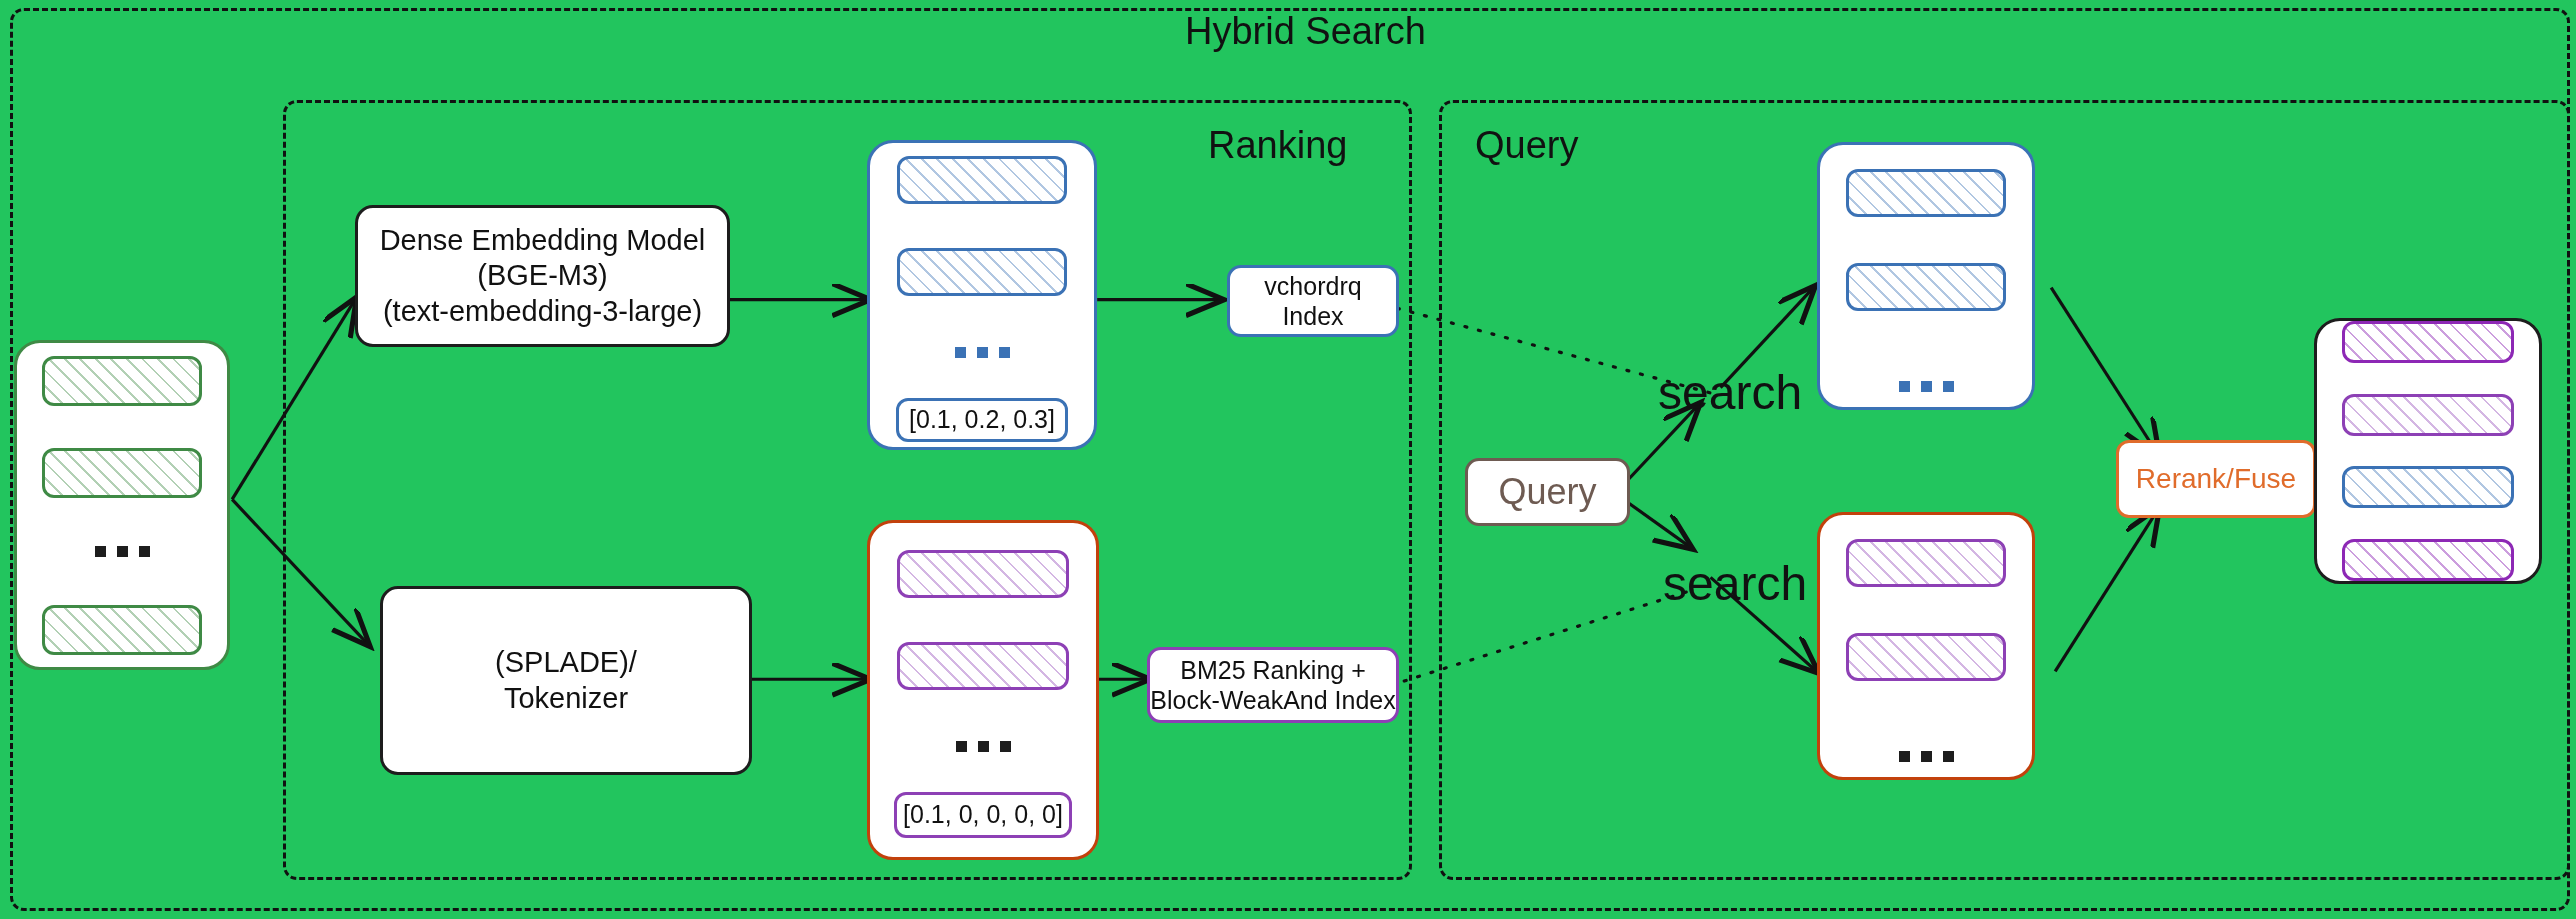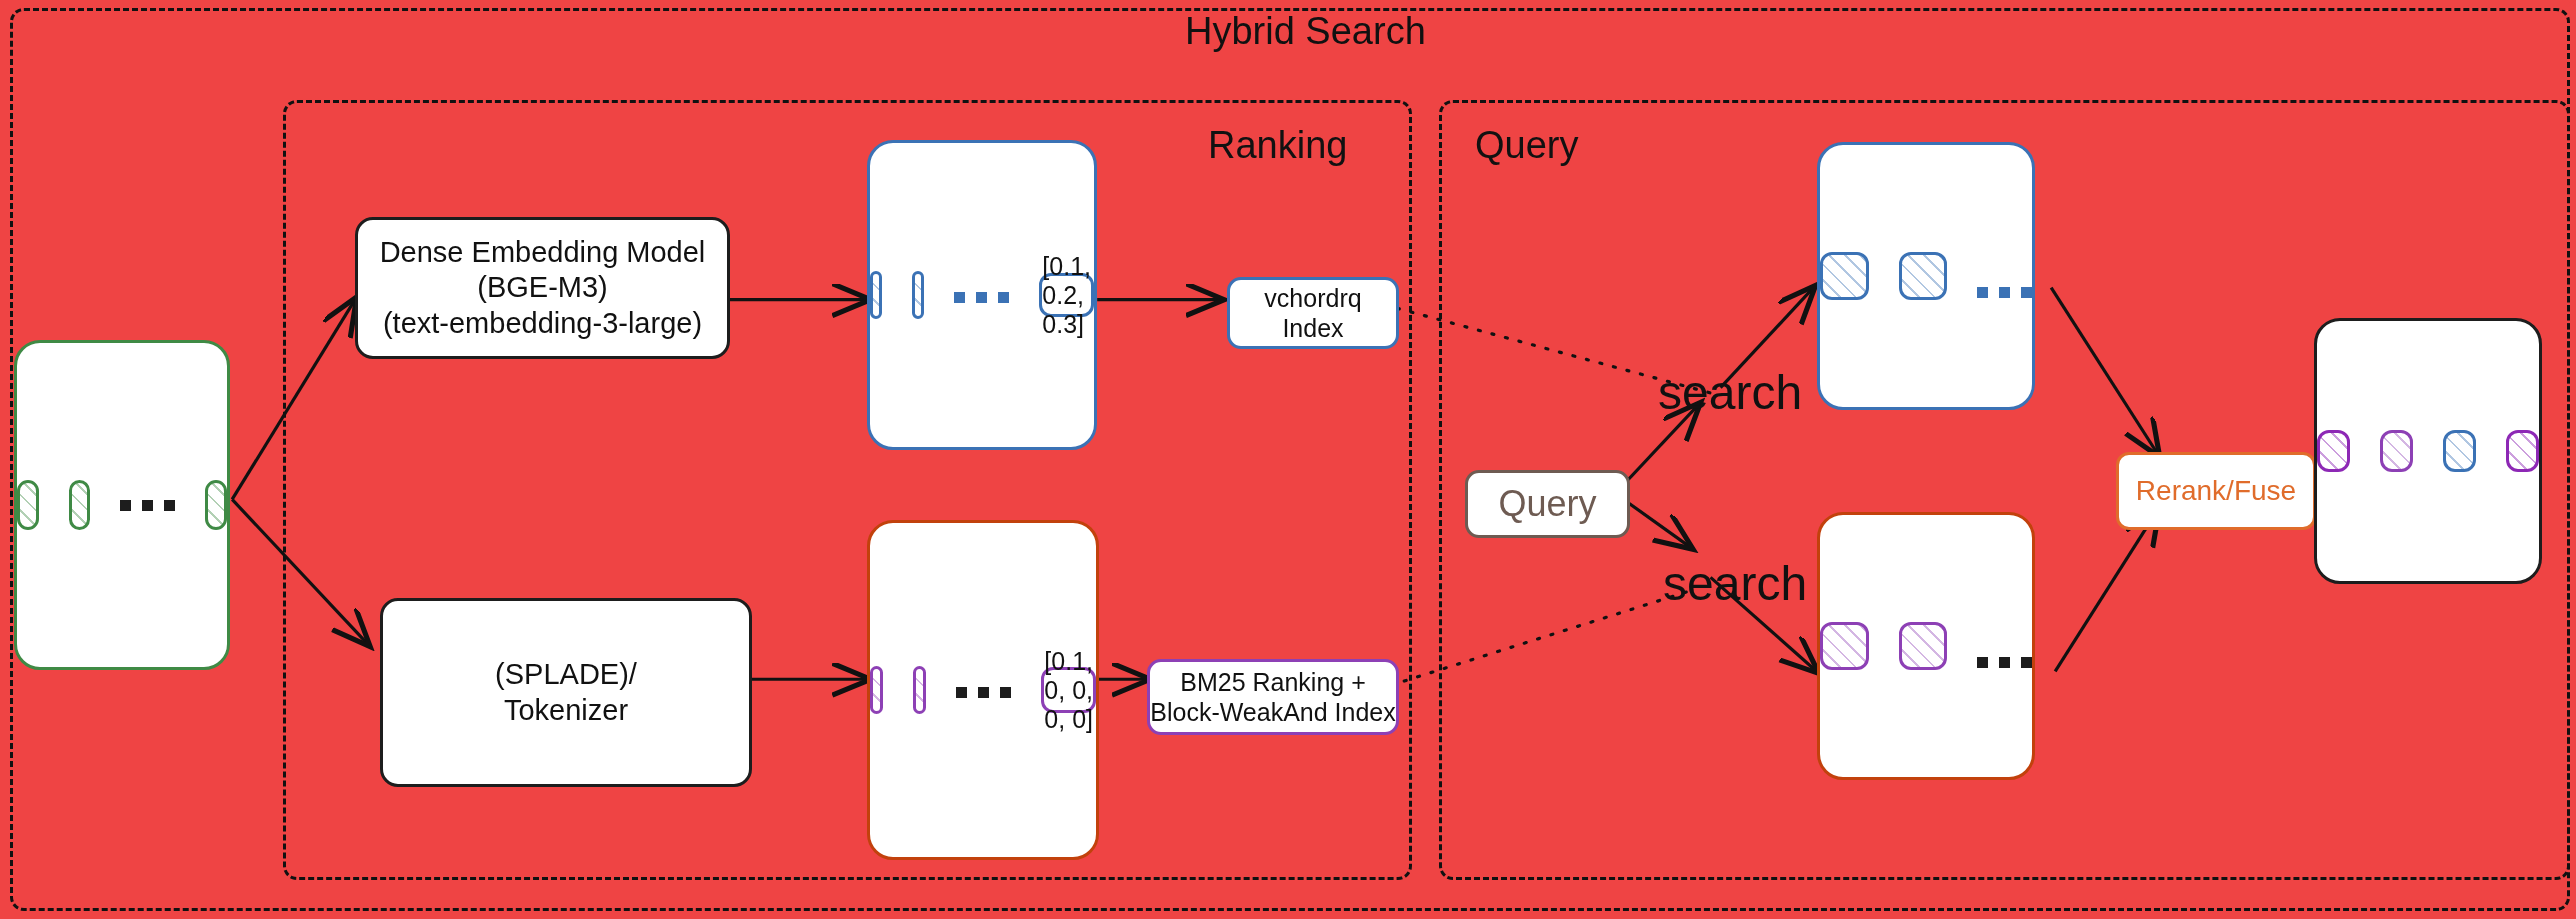--- a/index.html
+++ b/index.html
@@ -1,40 +1,40 @@
 <!DOCTYPE html>
 <html><head>
 <meta charset="utf-8">
 <style>
   html,body{margin:0;padding:0;background:#ffffff;}
   body{width:2576px;height:919px;font-family:"Liberation Sans",sans-serif;color:#111;}
-  #stage{position:relative;width:2576px;height:919px;overflow:hidden;background:#ef4444;}
+  #stage{position:relative;width:2576px;height:919px;overflow:hidden;background:#22c55e;}
 
   
   .panel{position:absolute;border:3px dashed #111;border-radius:14px;background:transparent;}
   .panel-title{position:absolute;font-size:38px;color:#111;white-space:nowrap;}
 
   
   .node{position:absolute;box-sizing:border-box;display:flex;align-items:center;
         justify-content:center;text-align:right;background:#fff;border-radius:18px;
-        border:3px solid #111;line-height:1.22;margin-top:12px;}
+        border:3px solid #111;line-height:1.22;}
   .node.black{border-color:#1d1d1d;color:#111;}
   .node.blue{border-color:#3b72b5;color:#111;}
   .node.purple{border-color:#8d40b5;color:#111;}
   .node.brown{border-color:#6e5b52;color:#6e5b52;}
   .node.orange{border-color:#e06c2b;color:#e06c2b;}
 
   
   .stack{position:absolute;box-sizing:border-box;border-radius:26px;background:#fff;}
   .stack.green{border:3px solid #3f8a45;}
   .stack.blue{border:3px solid #3b72b5;}
   .stack.purple{border:3px solid #c2410c;}
   .stack.black{border:3px solid #1d1d1d;}
   .stack-inner{position:absolute;left:0;right:0;top:0;bottom:0;
-               display:flex;align-items:center;justify-content:center;gap:30px;}
+               display:flex;flex-direction:column;align-items:center;justify-content:center;gap:30px;}
 
   .row{box-sizing:border-box;border-radius:12px;}
   .row.green{border:3px solid #3f8a45;
     background-image:repeating-linear-gradient(45deg,rgba(63,138,69,.40) 0 2px,rgba(0,0,0,0) 2px 11px);}
   .row.blue{border:3px solid #3b72b5;
     background-image:repeating-linear-gradient(45deg,rgba(59,114,181,.40) 0 2px,rgba(0,0,0,0) 2px 11px);}
   .row.purple{border:3px solid #8d40b5;
     background-image:repeating-linear-gradient(45deg,rgba(141,64,181,.38) 0 2px,rgba(0,0,0,0) 2px 11px);}
   .row.purple-dark{border:3px solid #8d28b5;
     background-image:repeating-linear-gradient(45deg,rgba(141,40,181,.45) 0 2px,rgba(0,0,0,0) 2px 11px);}

